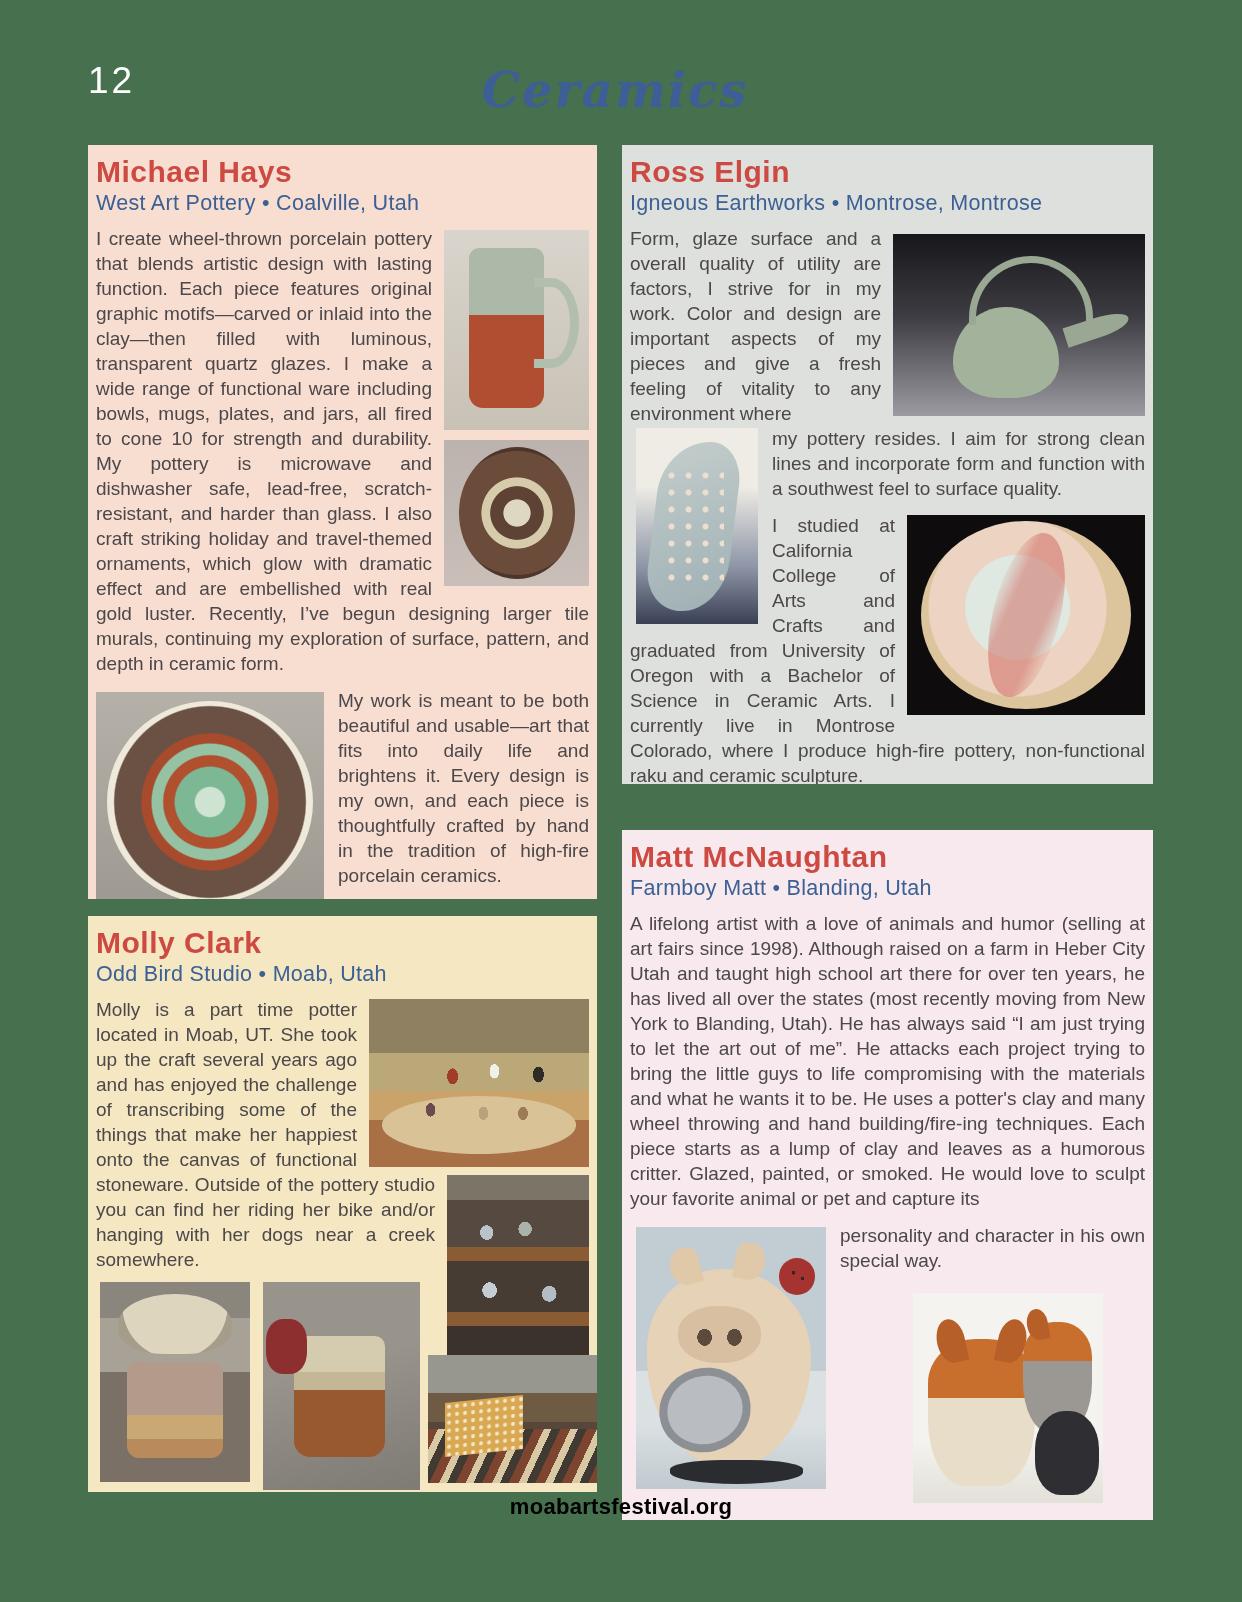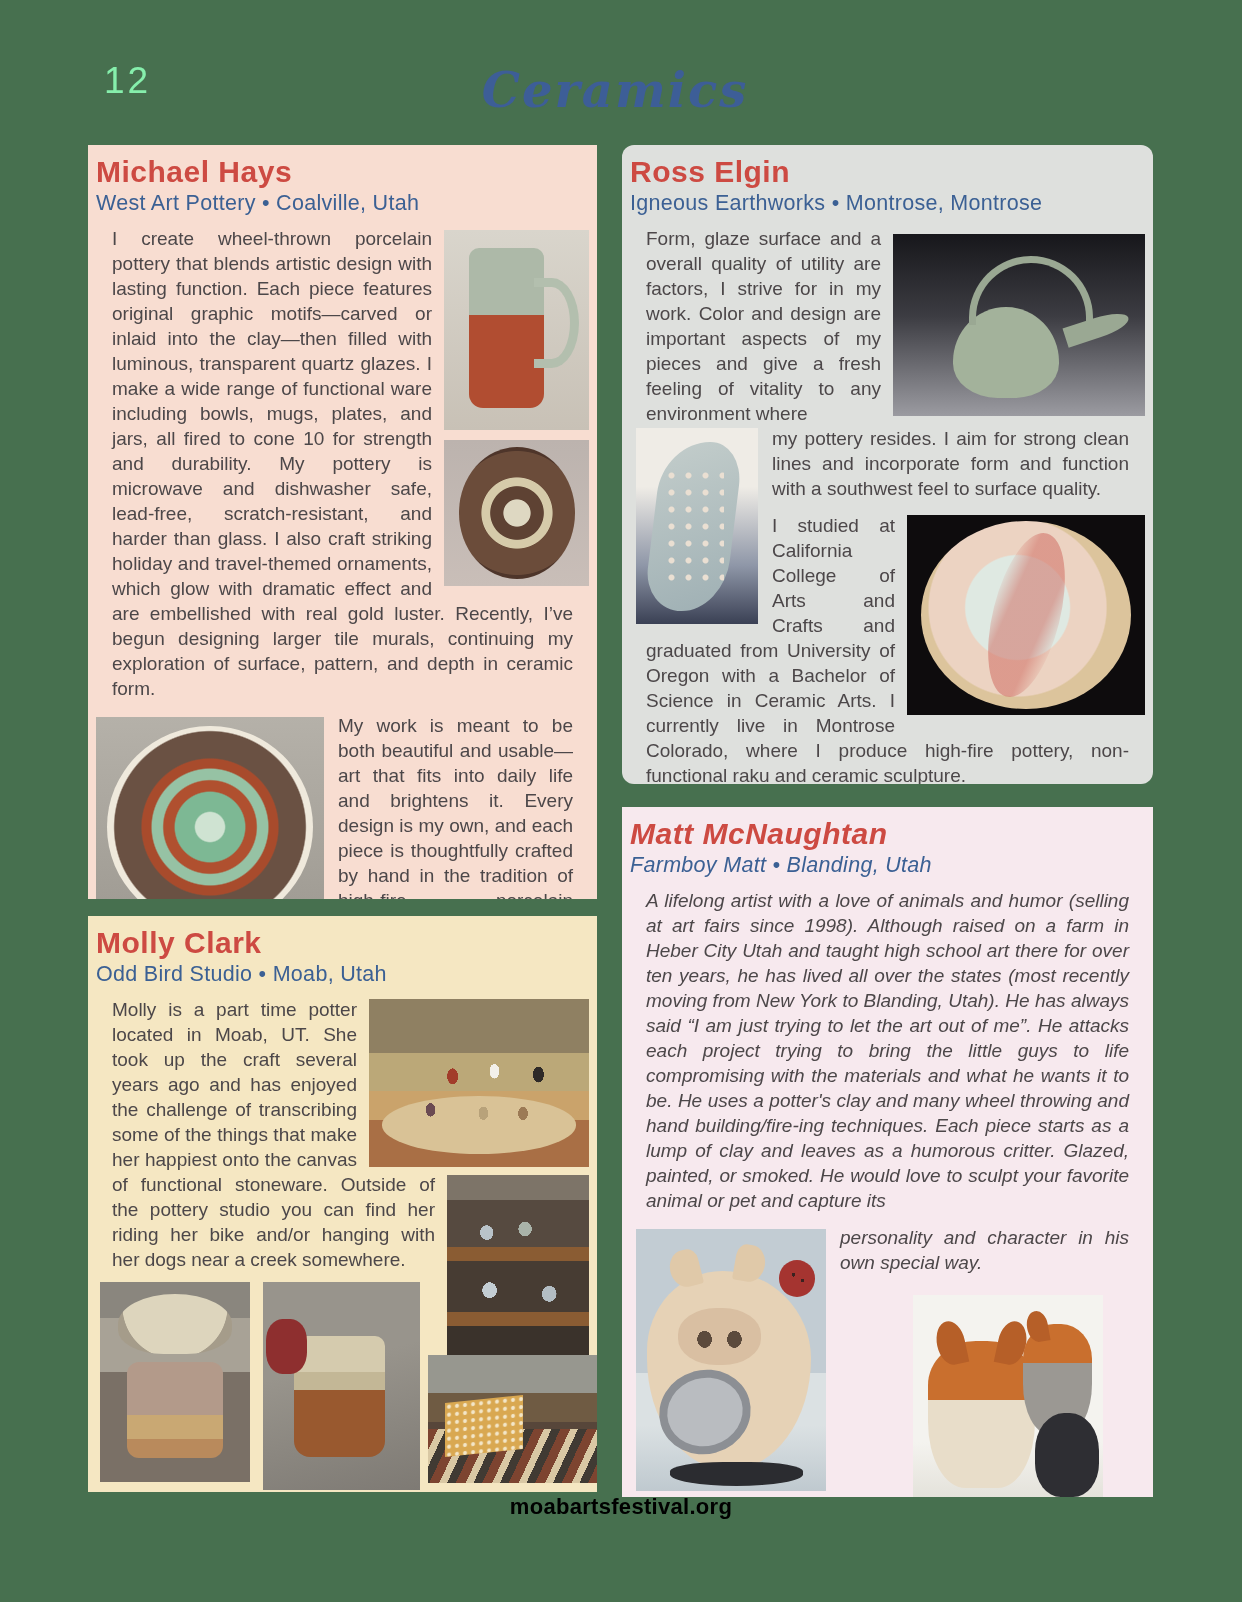--- a/index.html
+++ b/index.html
@@ -4,54 +4,54 @@
 <style>
   html,body{margin:0;padding:0;}
   body{
     width:1242px;height:1602px;position:relative;
     background:#47704f;
     font-family:"Liberation Sans", sans-serif;
     overflow:hidden;
   }
   
   .page-number{
-    position:absolute;left:104px;top:60px;
-    font-size:37px;color:#86efac;letter-spacing:3px;
+    position:absolute;left:88px;top:60px;
+    font-size:37px;color:#ffffff;letter-spacing:3px;
   }
   .page-title{
     position:absolute;left:0;right:12px;top:62px;text-align:center;
     font-family:"DejaVu Serif", serif;font-style:italic;font-weight:bold;
     font-size:48px;color:#3d5e97;letter-spacing:2px;
   }
   .page-footer{
     position:absolute;left:0;right:0;top:1494px;text-align:center;
     font-size:22px;font-weight:bold;color:#000000;letter-spacing:0.3px;
   }
   
   .card{
     position:absolute;box-sizing:border-box;
     padding:10px 8px;overflow:hidden;
   }
   .card-michael{left:88px;top:145px;width:509px;height:754px;background:#f8ddd1;}
-  .card-ross   {left:622px;top:145px;width:531px;height:639px;background:#dee0dd;border-radius:12px;}
+  .card-ross   {left:622px;top:145px;width:531px;height:639px;background:#dee0dd;}
   .card-molly  {left:88px;top:916px;width:509px;height:576px;background:#f5e7c2;}
-  .card-matt   {left:622px;top:807px;width:531px;height:690px;background:#f7e9ee;font-style:italic;}
+  .card-matt   {left:622px;top:830px;width:531px;height:690px;background:#f7e9ee;}
 
   .artist-name{
     margin:0;font-size:30px;line-height:34px;font-weight:bold;
     color:#cd4a42;letter-spacing:0.5px;
   }
   .artist-subtitle{
     font-size:21.5px;line-height:26px;color:#3b6094;margin:1px 0 10px;
     letter-spacing:0.3px;
   }
   .body-text{
     font-size:19px;line-height:25px;color:#4c4749;text-align:justify;
   }
-  .body-text p{margin:0 16px 12px;}
+  .body-text p{margin:0 0 12px;}
 
   
   .ph{box-sizing:border-box;position:relative;overflow:hidden;}
   .float-r{float:right;}
   .clear-r{clear:right;}
 
   
   .col-michael{float:right;width:145px;margin:4px 0 8px 12px;}
   .ph-mug{width:145px;height:200px;background:linear-gradient(180deg,#d9d5cc,#c8c1b6);}
   .ph-mug::before{content:"";position:absolute;left:17%;top:9%;width:52%;height:80%;

